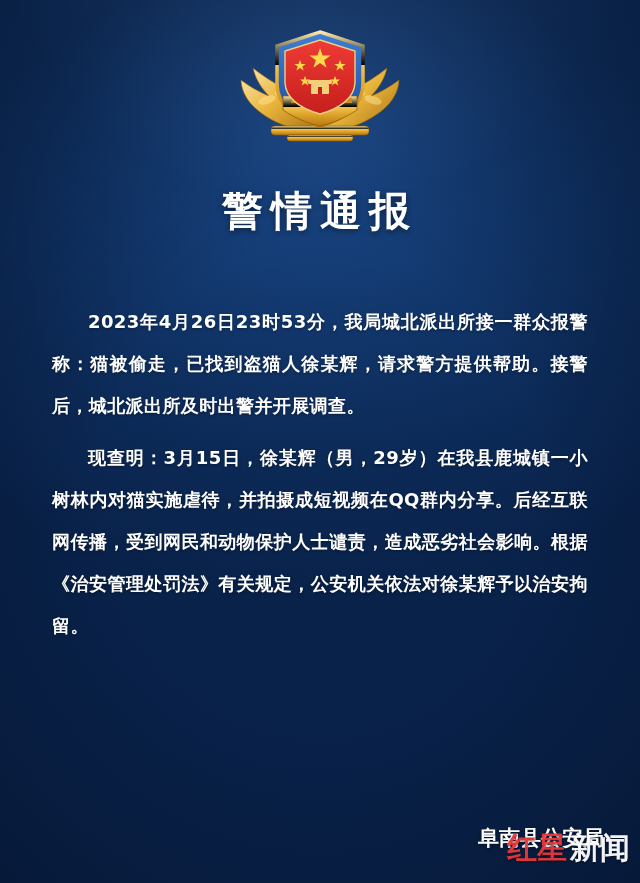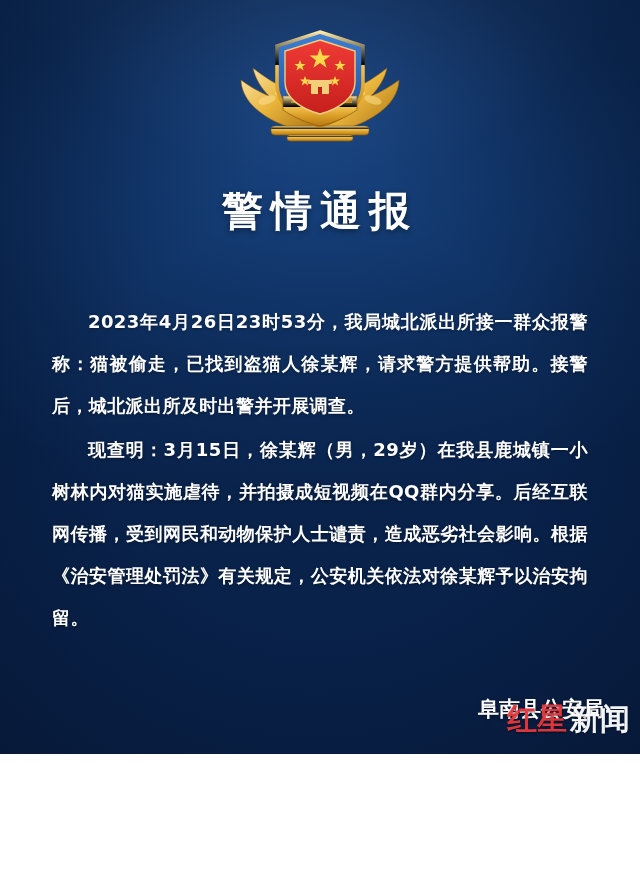--- a/index.html
+++ b/index.html
@@ -9,21 +9,21 @@
   body {
     width: 640px;
     height: 883px;
     overflow: hidden;
     font-family: "Liberation Sans", sans-serif;
   }
 
   #poster {
     position: relative;
     width: 640px;
-    height: 754px;
+    height: 883px;
     background:
       radial-gradient(ellipse 90% 55% at 50% 12%, #1e4f93 0%, #12386e 42%, #0c2a57 72%, #09224a 100%),
       linear-gradient(180deg, #0d2f62 0%, #0b2a59 50%, #081f44 100%);
     overflow: hidden;
   }
 
   
   #poster::before {
     content: "";
     position: absolute;
@@ -81,21 +81,21 @@
     letter-spacing: 0.4px;
     text-align: justify;
     text-justify: inter-ideograph;
     font-family: "DejaVu Sans", "Liberation Sans", sans-serif;
     text-shadow: 0 1px 3px rgba(0,0,0,0.4);
   }
   #body-text p {
     margin: 0;
     text-indent: 2em;
   }
-  #body-text p + p { margin-top: 2px; }
+  #body-text p + p { margin-top: 10px; }
 
   
   #signature {
     position: absolute;
     right: 36px;
     bottom: 26px;
     text-align: left;
     color: #ffffff;
     font-size: 21px;
     line-height: 38px;

